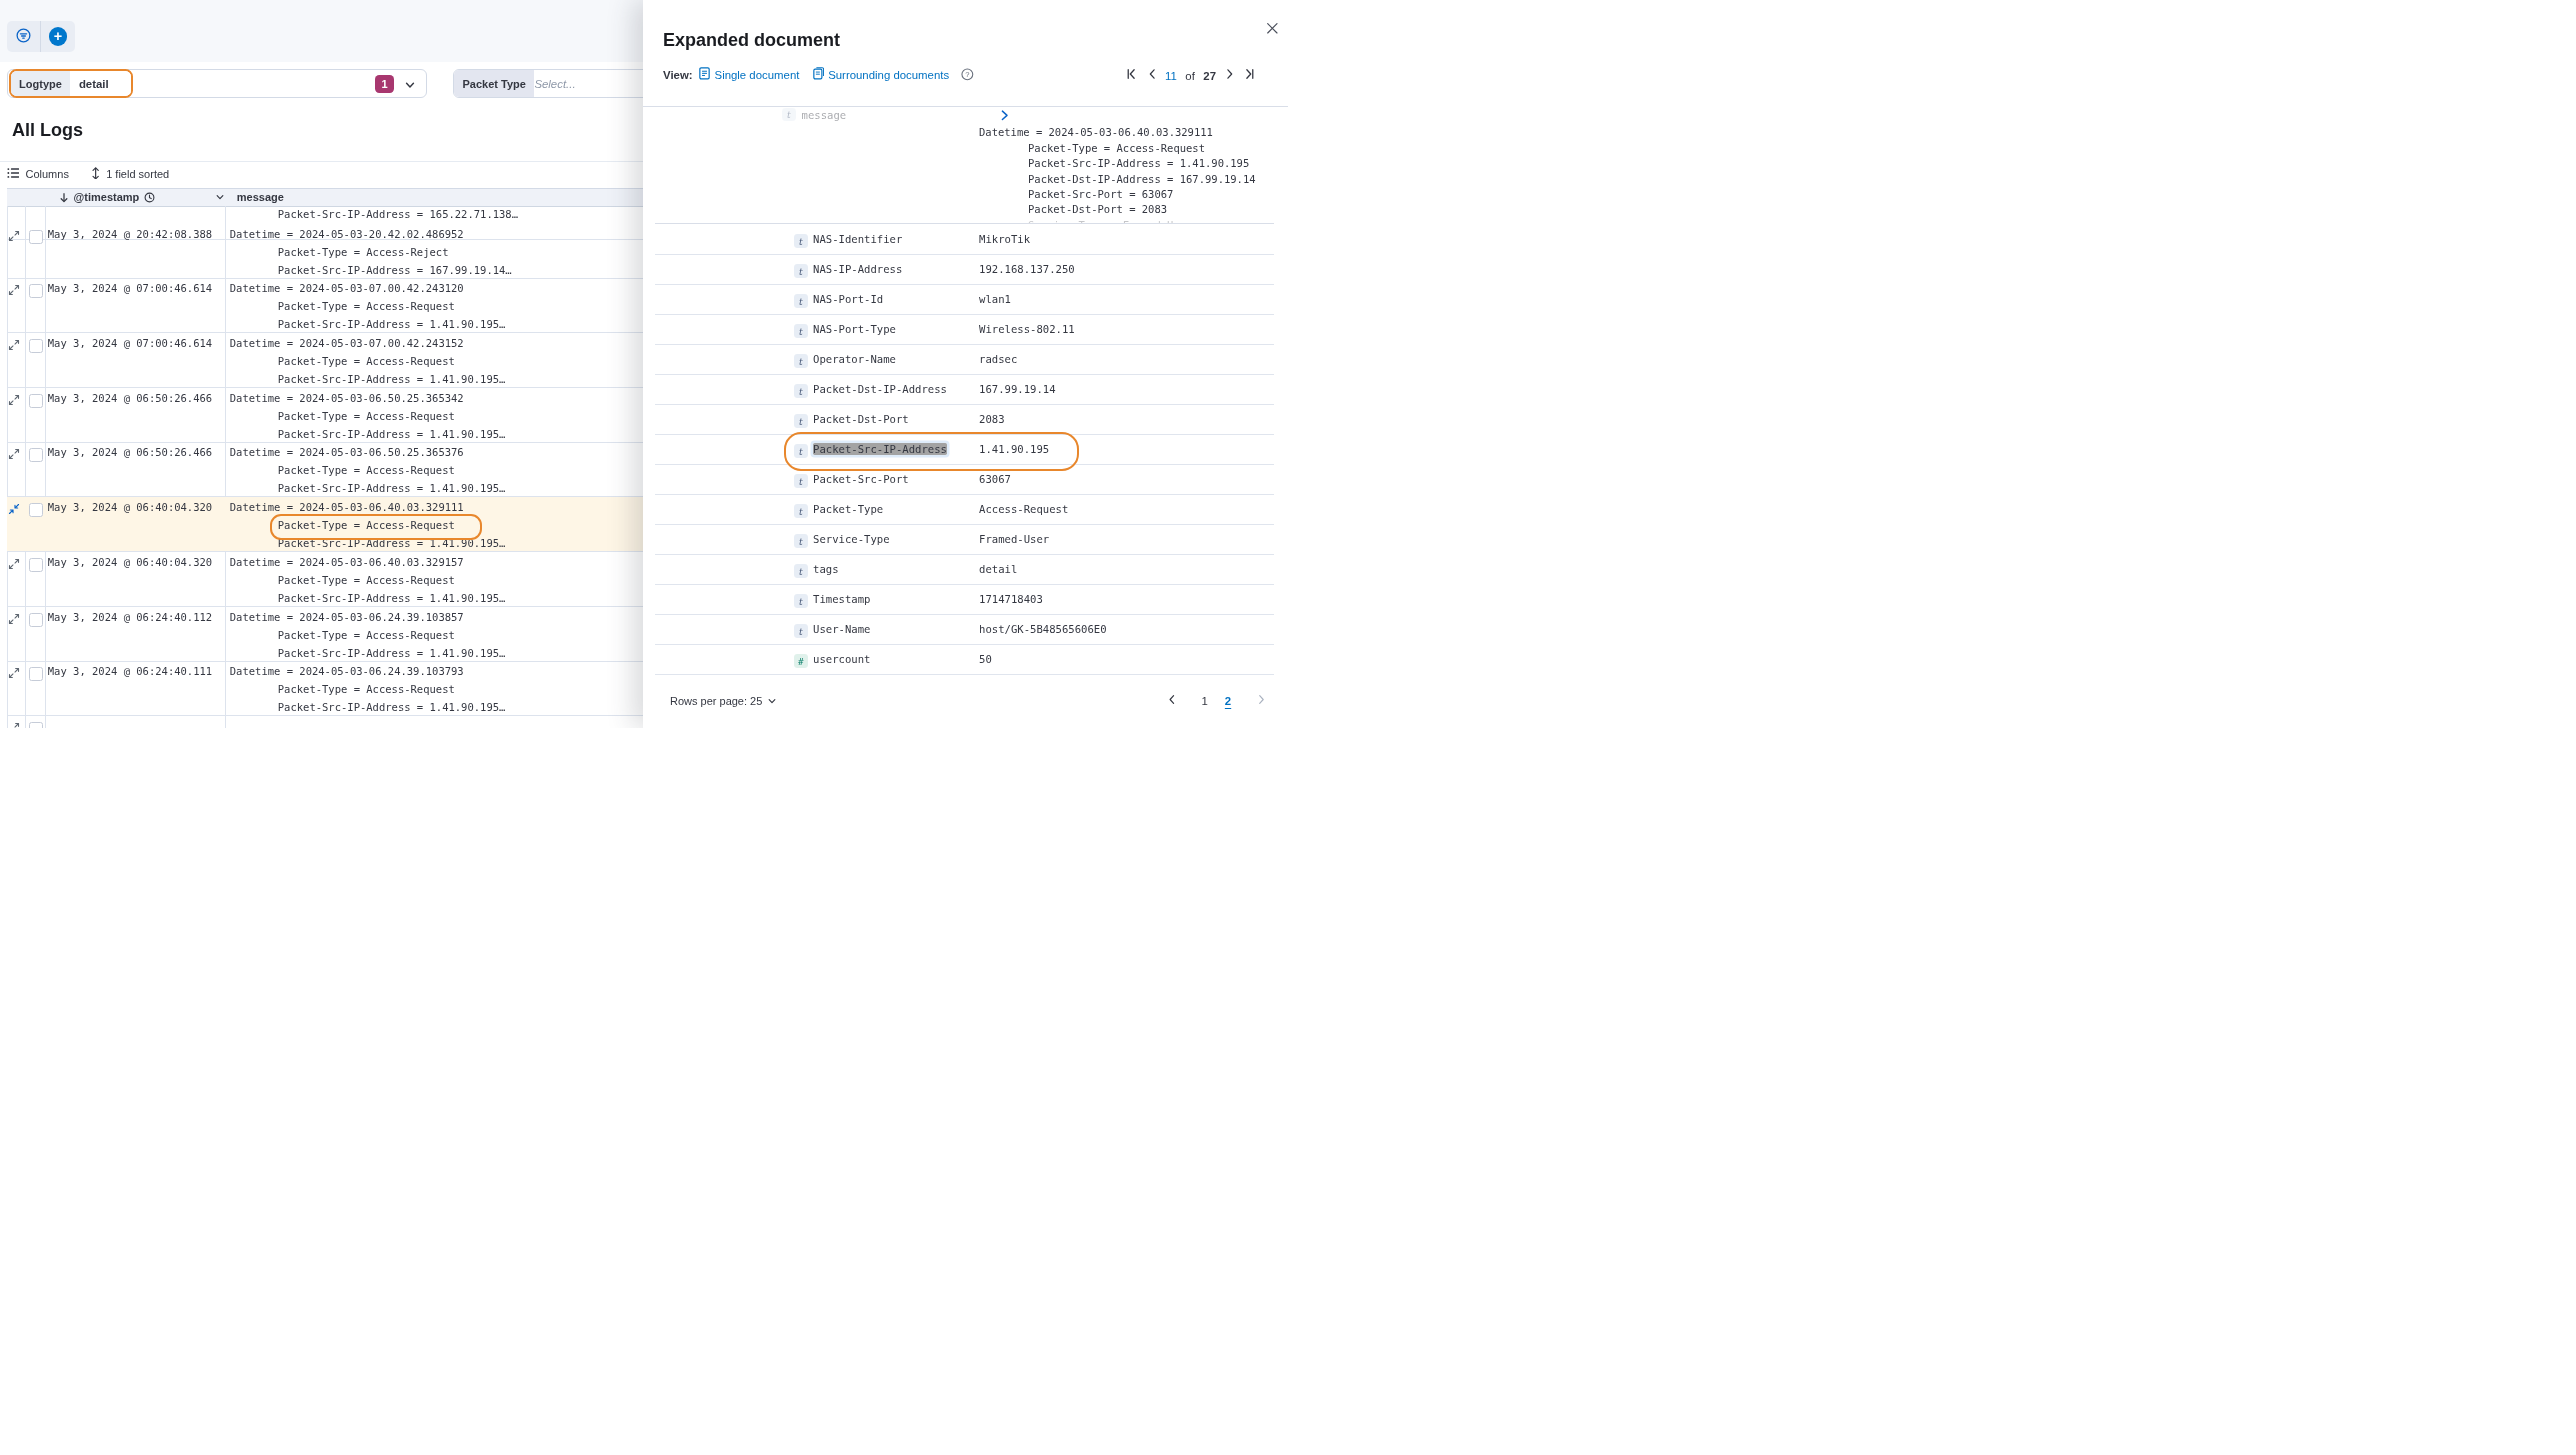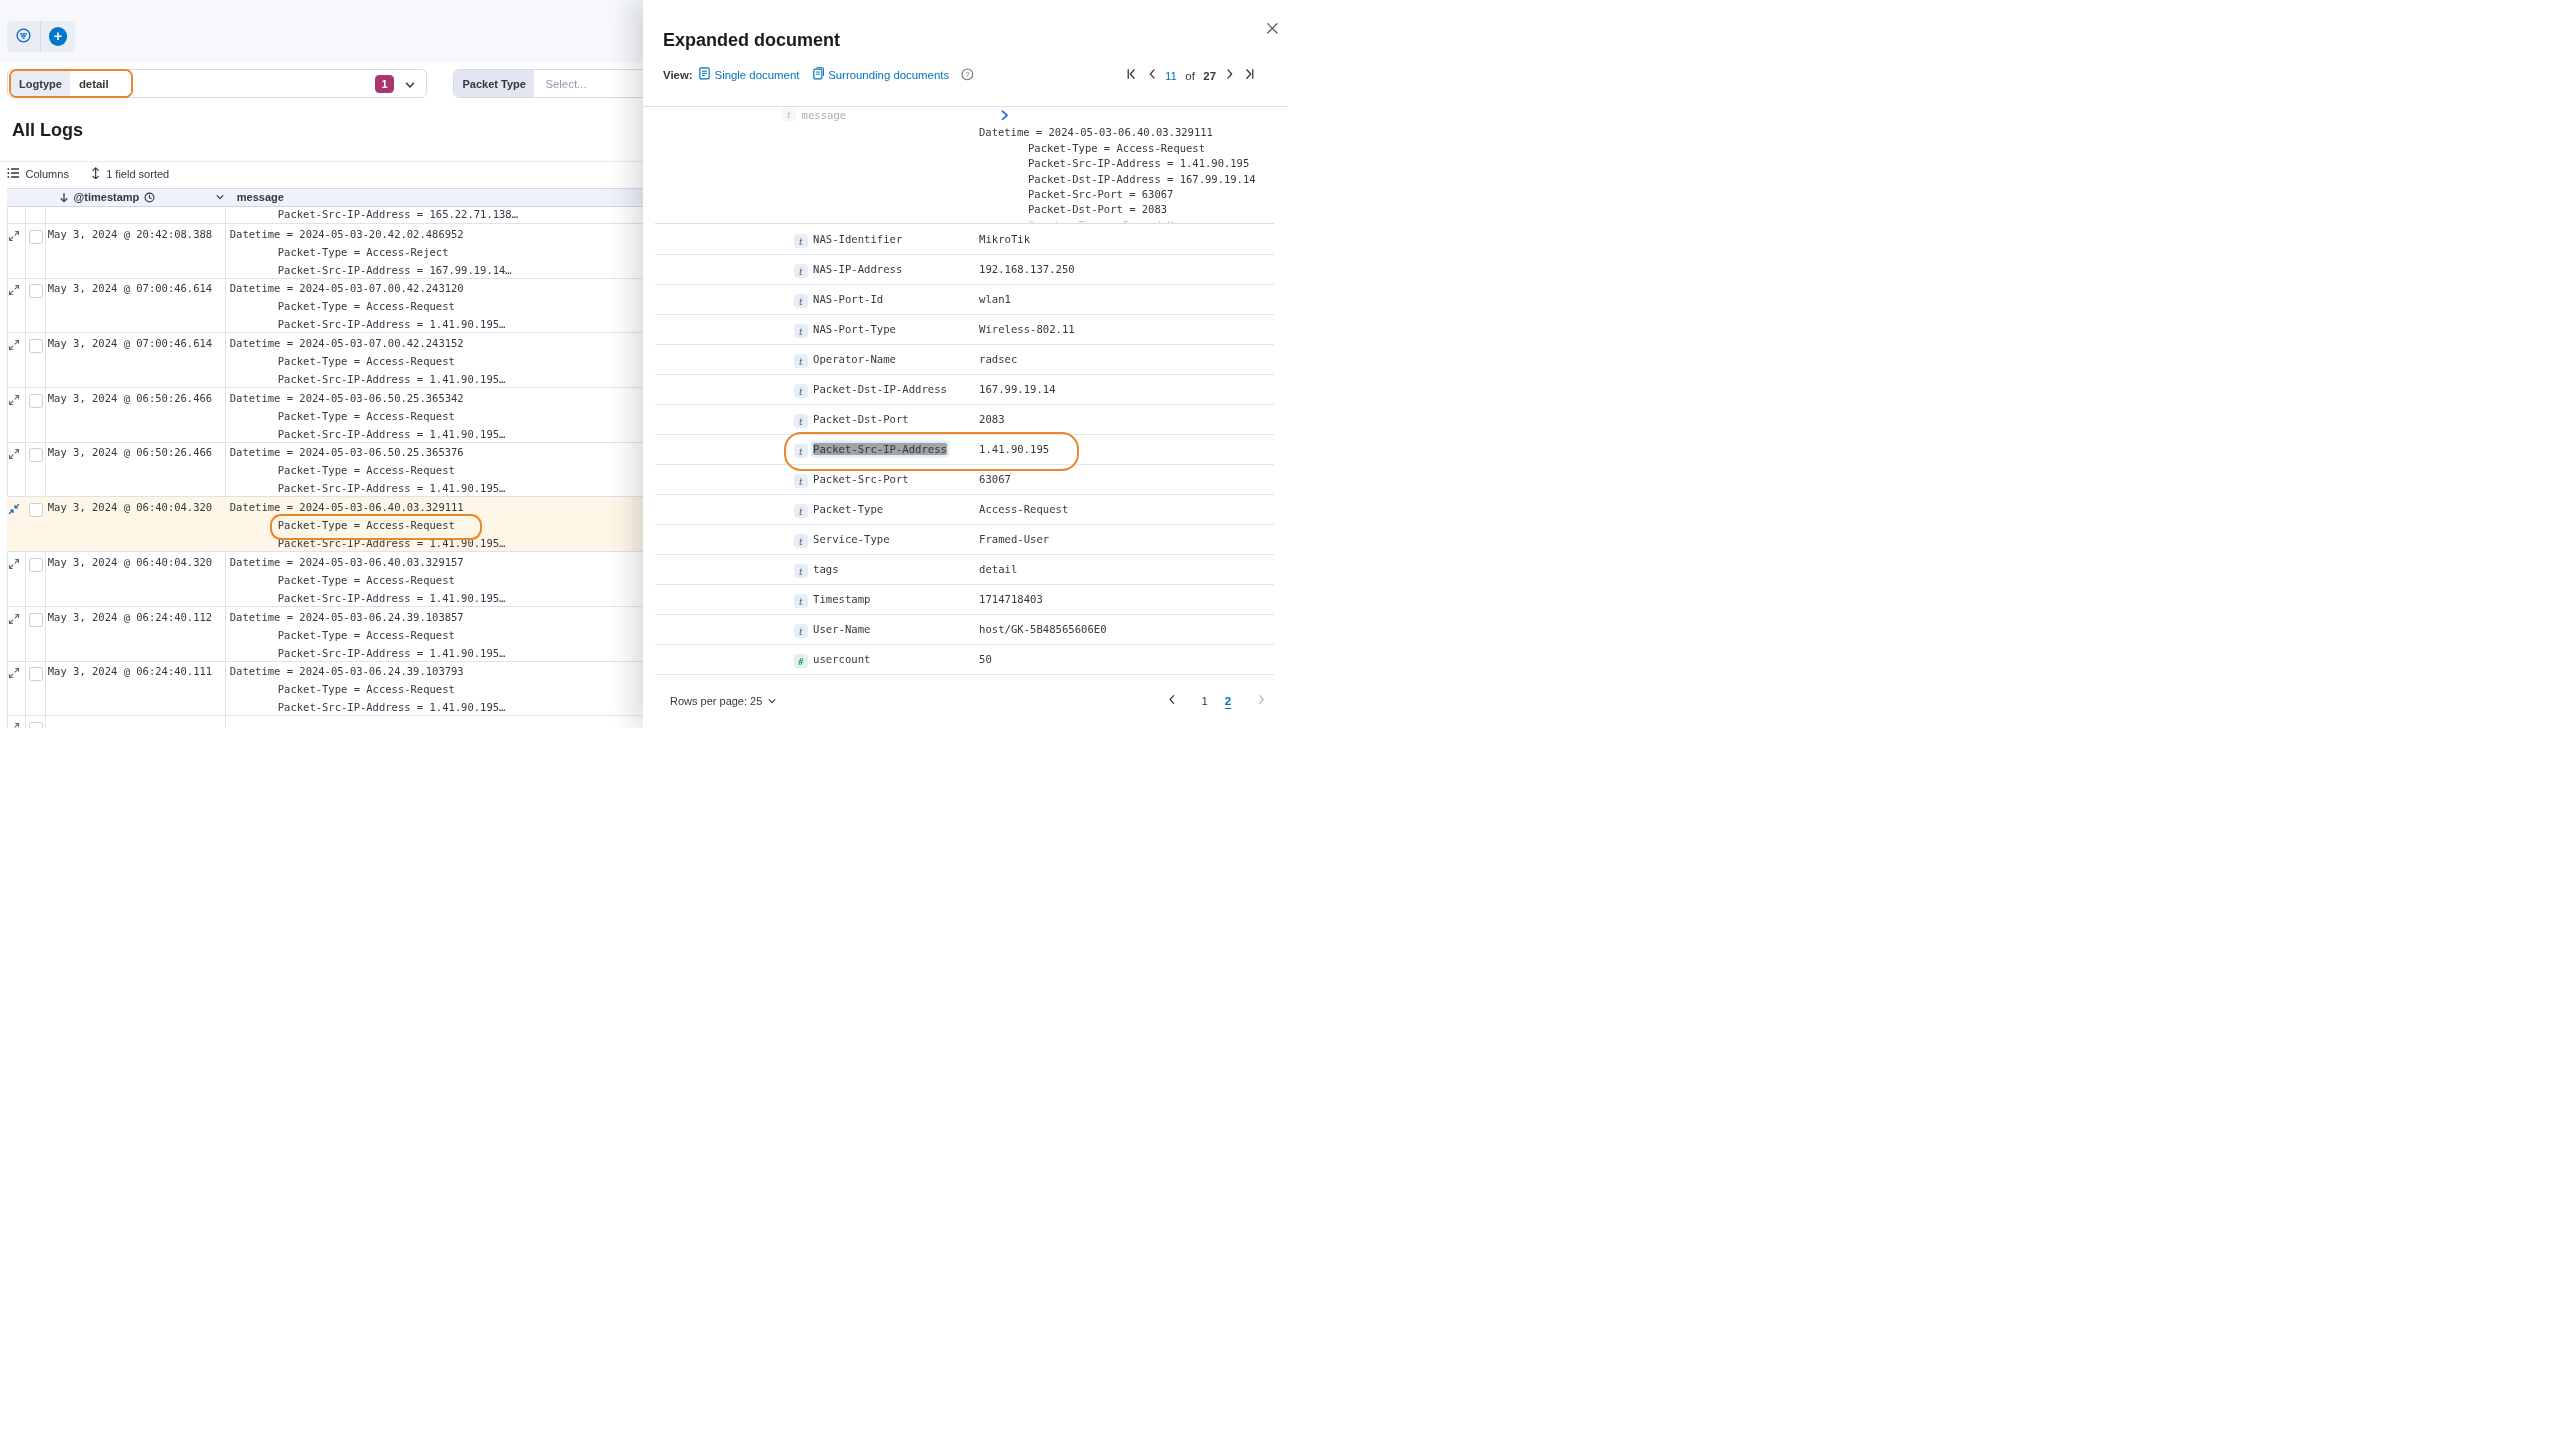--- a/index.html
+++ b/index.html
@@ -29,21 +29,21 @@
          border-radius:7.6px;overflow:hidden;}
   .seg-label{background:#e9edf3;display:flex;align-items:center;padding:0 8.5px;
              font-size:11px;font-weight:600;color:#343741;}
   .seg-value{background:#fff;display:flex;align-items:center;padding:0 22px 0 8.5px;
              font-size:11.4px;font-weight:700;color:#343741;}
   .count-badge{position:absolute;right:32px;top:5px;width:18.6px;height:18px;border-radius:4.2px;
                background:#a8376f;color:#fff;font-size:11px;font-weight:700;
                display:flex;align-items:center;justify-content:center;}
   .ga-chev{position:absolute;right:10px;top:8.5px;}
   .gb .seg-label{background:#e3e6f0;align-self:stretch;border-radius:5px 0 0 5px;font-weight:700;}
-  .gb .ph{color:#8e98a8;font-size:11.4px;margin-left:11px;}
+  .gb .ph{color:#8e98a8;font-size:11.4px;font-style:italic;}
 
   
   .all-logs{position:absolute;left:12px;top:120px;font-size:18px;font-weight:700;color:#1a1c21;}
   .panel-top{position:absolute;left:0;top:161px;width:668px;height:0.8px;background:#e6ebf2;}
   .grid-toolbar{position:absolute;left:6.8px;top:164px;height:20px;display:flex;align-items:center;gap:22px;}
   .tb-btn{display:flex;align-items:center;gap:6px;font-size:11px;font-weight:500;color:#343741;cursor:pointer;}
 
   .grid-header{position:absolute;left:6.8px;top:188px;width:661px;height:18.6px;background:#eff2f8;
                border-top:0.8px solid #d3dae6;border-bottom:0.8px solid #cfd7e2;box-sizing:border-box;}
   .hdr-cell{position:absolute;top:0;height:100%;display:flex;align-items:center;
@@ -193,21 +193,21 @@
     <span>message</span>
   </div>
 </div>
 
 <div class="vline" style="left:6.8px;"></div>
 <div class="vline" style="left:24.5px;"></div>
 <div class="vline" style="left:45px;"></div>
 <div class="vline" style="left:225px;"></div>
 
 <div class="grid-body" id="grid-body">
-    <div class="log-row" style="top:0;height:18px">
+    <div class="log-row" style="top:0;height:34px">
   <span class="row-line mono" style="left:271px;top:1.7px">Packet-Src-IP-Address = 165.22.71.138…</span>
     </div>
     <div class="log-row" style="top:18px;height:55px">
     <span class="exp-btn"><svg width="12" height="12" viewBox="0 0 16 16" fill="none">
           <path d="M9.3 6.7 L14 2 M14 2 h-3.8 M14 2 v3.8 M6.7 9.3 L2 14 M2 14 h3.8 M2 14 v-3.8" stroke="#5f6771" stroke-width="1.5" stroke-linecap="round" stroke-linejoin="round"></path>
         </svg></span>
     <span class="checkbox"></span>
     <span class="row-ts mono">May 3, 2024 @ 20:42:08.388</span>
     <span class="row-line mono" style="left:223px;top:4.2px">Datetime = 2024-05-03-20.42.02.486952</span>
       <span class="row-line mono" style="left:271px;top:22px">Packet-Type = Access-Reject</span>

